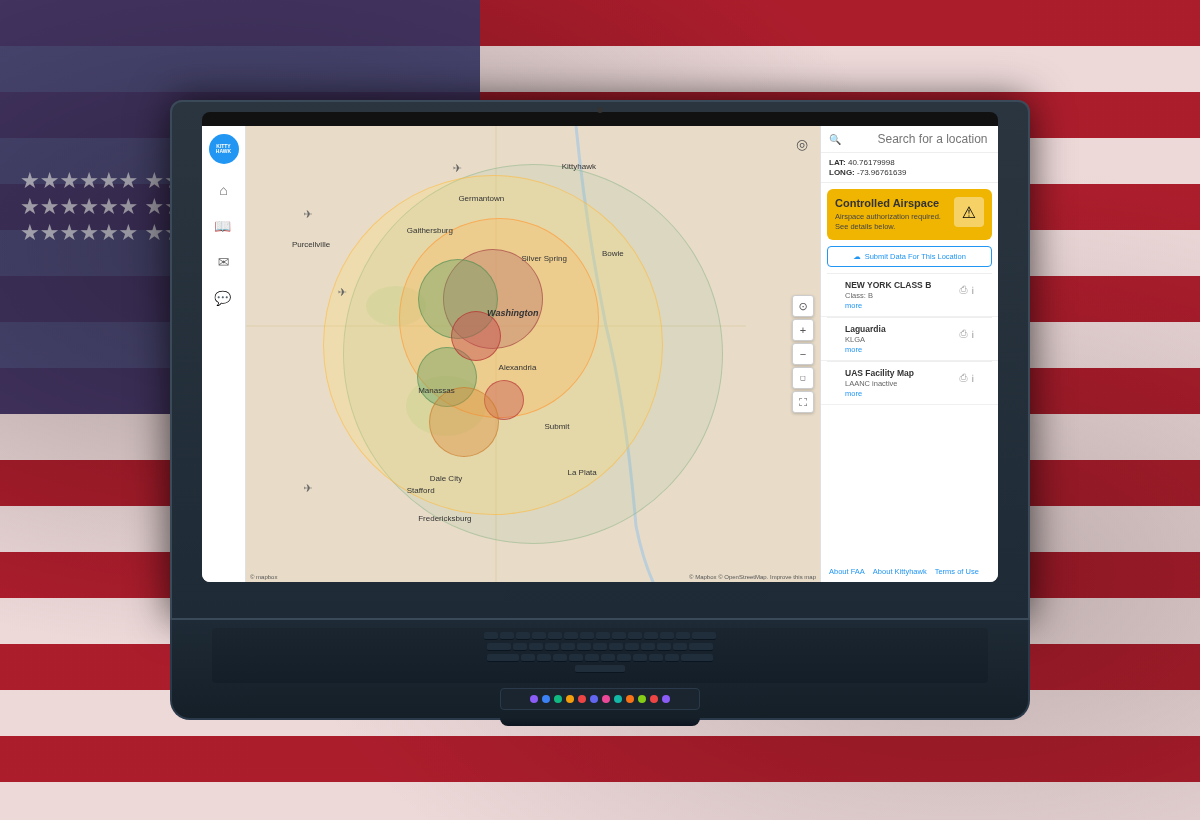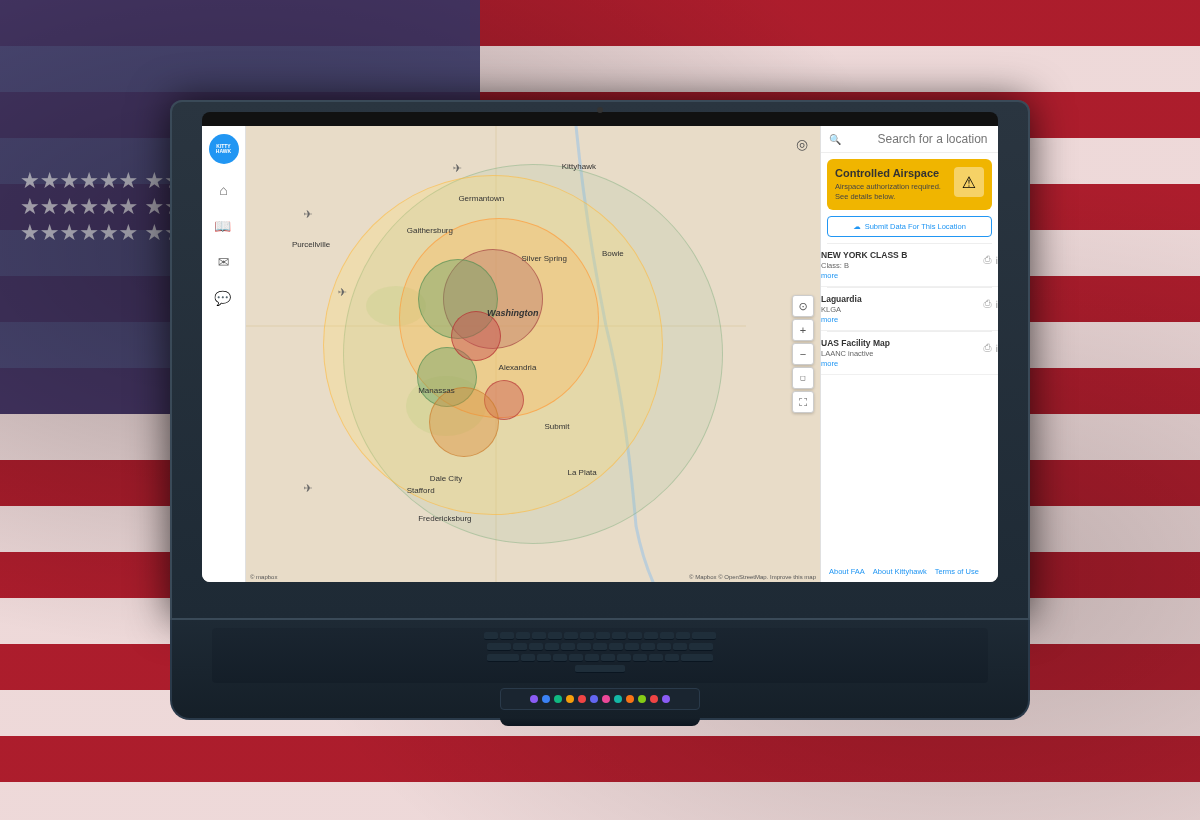--- a/index.html
+++ b/index.html
@@ -365,21 +365,21 @@
       display: flex;
       align-items: center;
       gap: 4px;
       justify-content: center;
     }
 
     .divider { height: 1px; background: #eee; margin: 0 6px; }
 
     
     .info-row {
-      padding: 6px 0;
+      padding: 6px 24px;
       border-bottom: 1px solid #f0f0f0;
     }
     .info-row-header {
       display: flex;
       align-items: center;
       justify-content: space-between;
     }
     .info-row-title {
       font-size: 8.5px;
       font-weight: bold;
@@ -591,20 +591,30 @@
           <div class="mapbox-logo">© mapbox</div>
         </div>
 
         <div class="right-panel">
 
           <div class="panel-search">
             <span class="search-icon-sm">🔍</span>
             <input type="text" placeholder="Search for a location" style="">
           </div>
 
+          <div class="coords-section">
+            <div>
+              <strong>LAT:</strong>
+              <span>40.76179998</span>
+            </div>
+            <div>
+              <strong>LONG:</strong>
+              <span>-73.96761639</span>
+            </div>
+          </div>
 
           <div class="warning-card">
             <div class="warning-text">
               <div class="warning-title">Controlled Airspace</div>
               <div class="warning-desc">Airspace authorization required. See details below.</div>
             </div>
             <div class="warning-icon">
               <span>⚠</span>
             </div>
           </div>

